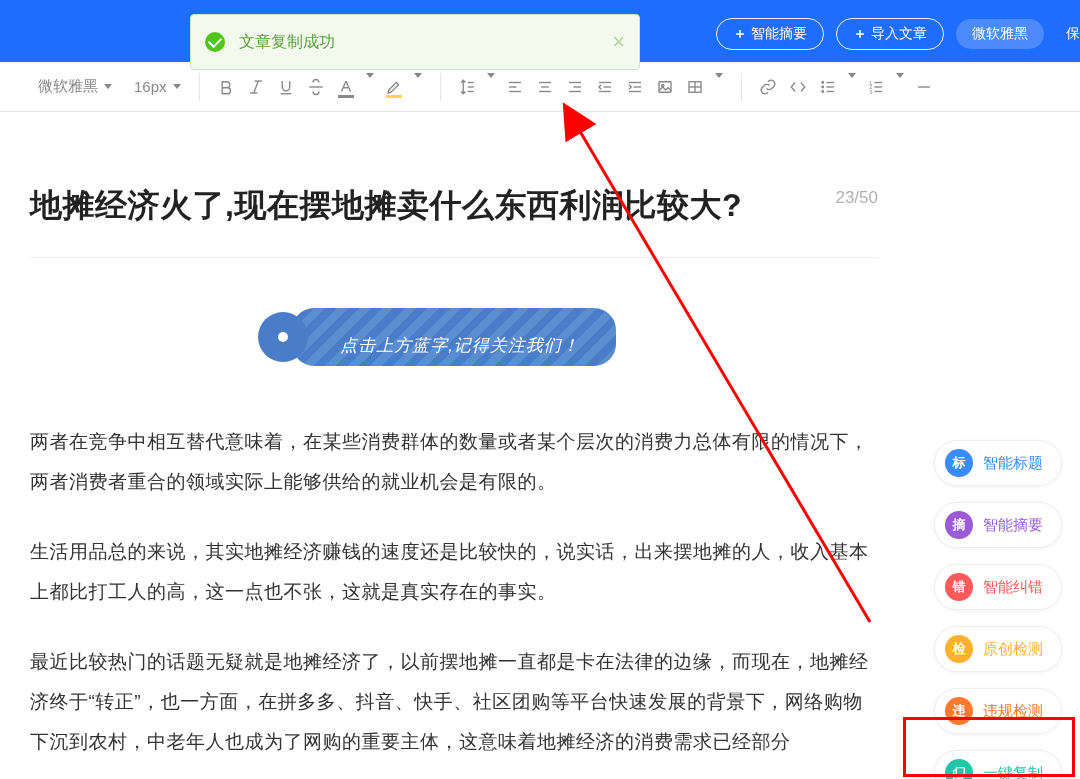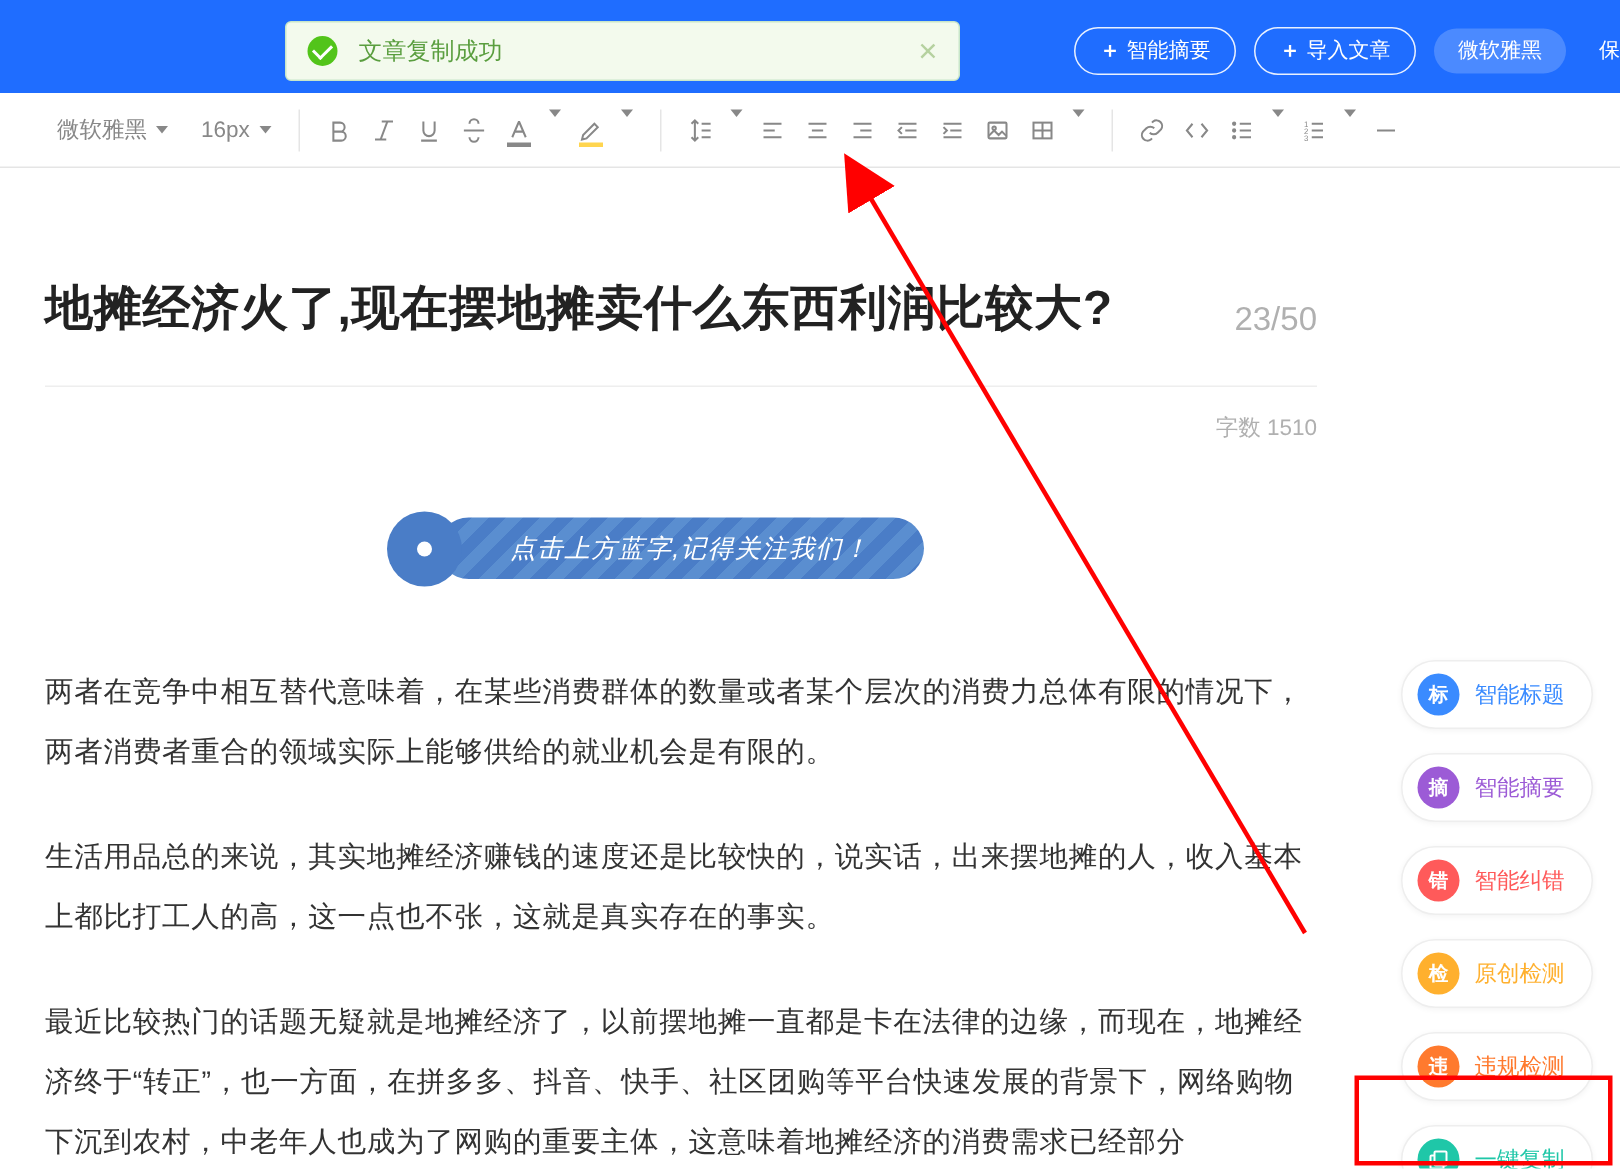--- a/index.html
+++ b/index.html
@@ -24,47 +24,47 @@
   *{box-sizing:border-box;margin:0;padding:0;}
   body{font-family:"PingFang SC","Microsoft YaHei",Arial,sans-serif;background:#fff;width:1080px;height:779px;overflow:hidden;position:relative;}
   
   .topbar{background:var(--blue);height:62px;position:relative;}
   .topbar-right{position:absolute;right:0;top:18px;display:flex;gap:12px;align-items:center;padding-right:0;}
   .tb-btn{color:#fff;border:1px solid rgba(255,255,255,.9);border-radius:22px;padding:6px 16px;font-size:14px;display:flex;align-items:center;gap:4px;cursor:pointer;background:transparent;white-space:nowrap;}
   .tb-btn.solid{background:rgba(255,255,255,.2);border:none;}
   .tb-btn .plus{font-weight:bold;}
   .tb-save{color:#fff;font-size:14px;padding:6px 0 6px 10px;}
   
-  .toast{position:absolute;top:14px;left:190px;width:450px;height:40px;background:var(--toast-bg);border:1px solid var(--toast-border);border-radius:4px;display:flex;align-items:center;padding:0 14px;z-index:10;}
+  .toast{position:absolute;top:14px;left:190px;width:450px;height:56px;background:var(--toast-bg);border:1px solid var(--toast-border);border-radius:4px;display:flex;align-items:center;padding:0 14px;z-index:10;}
   .toast .check{width:20px;height:20px;border-radius:50%;background:#52c41a;display:flex;align-items:center;justify-content:center;margin-right:14px;flex:none;}
   .toast .check::after{content:"";width:6px;height:10px;border:solid #fff;border-width:0 2px 2px 0;transform:rotate(45deg);margin-top:-2px;}
   .toast .msg{flex:1;color:#5a9e3f;font-size:16px;}
   .toast .close{color:#b5d19f;font-size:22px;cursor:pointer;line-height:1;}
   
   .editor-toolbar{height:50px;background:var(--toolbar-bg);border-bottom:1px solid var(--divider);display:flex;align-items:center;padding:0 12px 0 28px;gap:2px;}
   .tgrp{display:flex;gap:2px;padding:0 6px;}
   .tgrp.sep{border-left:1px solid var(--divider);padding-left:12px;margin-left:6px;}
   .tbtn{width:28px;height:28px;display:flex;align-items:center;justify-content:center;color:var(--toolbar-grey);cursor:pointer;border-radius:3px;}
   .tbtn svg{width:18px;height:18px;stroke:currentColor;fill:none;stroke-width:1.8;}
   .sel{display:flex;align-items:center;gap:6px;color:var(--toolbar-grey);cursor:pointer;font-size:15px;padding:0 4px;}
   .caret{width:0;height:0;border-left:4px solid transparent;border-right:4px solid transparent;border-top:5px solid var(--toolbar-grey);}
   .tcolor{position:relative;}
   .tcolor .underline{position:absolute;bottom:3px;left:6px;right:6px;height:3px;}
   
   .editor-wrap{position:relative;padding:0;}
   .editor{width:908px;margin-left:0;}
   .title-row{display:flex;align-items:flex-start;padding:72px 30px 20px 30px;gap:47px;}
   .title{flex:1;font-size:32px;font-weight:700;color:#222;letter-spacing:.5px;line-height:1.35;}
-  .counter{color:var(--muted);font-size:22px;margin-left:20px;margin-top:16px;white-space:nowrap;}
+  .counter{color:var(--muted);font-size:17px;margin-left:20px;margin-top:4px;white-space:nowrap;}
   .title-divider{border:none;border-top:1px solid #eee;margin:10px 30px 0 30px;}
   .wordcount{text-align:right;color:var(--muted);font-size:15px;padding:18px 30px 0 0;}
   .body{padding:20px 30px 0 30px;font-size:19px;color:#333;line-height:2.1;letter-spacing:.5px;}
   .body p{margin-bottom:30px;}
   .banner-wrap{display:flex;justify-content:center;margin:50px 0 36px 0;}
-  .banner{position:relative;background:repeating-linear-gradient(135deg,#5a8ed0 0 8px,#4a7dc7 8px 16px);color:#fff;font-size:17px;font-style:italic;padding:9px 36px 9px 48px;border-radius:22px;letter-spacing:1px;}
+  .banner{position:relative;background:repeating-linear-gradient(135deg,#5a8ed0 0 8px,#4a7dc7 8px 16px);color:#fff;font-size:17px;font-style:italic;padding:26px 36px 9px 48px;border-radius:22px;letter-spacing:1px;}
   .banner::before{content:"";position:absolute;left:-34px;top:50%;transform:translateY(-50%);width:50px;height:50px;border-radius:50%;background:#4a7dc7;}
   .banner::after{content:"";position:absolute;left:-14px;top:50%;transform:translateY(-50%);width:10px;height:10px;border-radius:50%;background:#fff;}
   
   .rail{position:absolute;right:18px;top:440px;display:flex;flex-direction:column;gap:16px;}
   .rbtn{display:flex;align-items:center;gap:10px;background:#fff;border:1px solid #eee;border-radius:24px;padding:8px 18px 8px 10px;cursor:pointer;box-shadow:0 1px 4px rgba(0,0,0,.05);white-space:nowrap;}
   .rbtn .badge{width:28px;height:28px;border-radius:50%;color:#fff;display:flex;align-items:center;justify-content:center;font-size:13px;font-weight:600;flex:none;}
   .rbtn .lbl{font-size:15px;}
   .rbtn.blue .badge{background:var(--badge-blue);} .rbtn.blue .lbl{color:var(--badge-blue);font-family:Liberation Serif, serif;}
   .rbtn.purple .badge{background:var(--badge-purple);} .rbtn.purple .lbl{color:var(--badge-purple);}
   .rbtn.red .badge{background:var(--badge-red);} .rbtn.red .lbl{color:var(--badge-red);}
@@ -262,21 +262,20 @@
   </div>
 </div>
 
 <div class="editor-wrap">
   <div class="editor">
     <div class="title-row">
       <div class="title">地摊经济火了,现在摆地摊卖什么东西利润比较大?</div>
       <div class="counter">23/50</div>
     </div>
     <hr class="title-divider">
-    <div class="wordcount">字数 1510</div>
 
     <div class="banner-wrap">
       <div class="banner">点击上方蓝字,记得关注我们！</div>
     </div>
 
     <div class="body">
       <p>两者在竞争中相互替代意味着，在某些消费群体的数量或者某个层次的消费力总体有限的情况下，两者消费者重合的领域实际上能够供给的就业机会是有限的。</p>
       <p>生活用品总的来说，其实地摊经济赚钱的速度还是比较快的，说实话，出来摆地摊的人，收入基本上都比打工人的高，这一点也不张，这就是真实存在的事实。</p>
       <p>最近比较热门的话题无疑就是地摊经济了，以前摆地摊一直都是卡在法律的边缘，而现在，地摊经济终于“转正”，也一方面，在拼多多、抖音、快手、社区团购等平台快速发展的背景下，网络购物下沉到农村，中老年人也成为了网购的重要主体，这意味着地摊经济的消费需求已经部分</p>
     </div>

